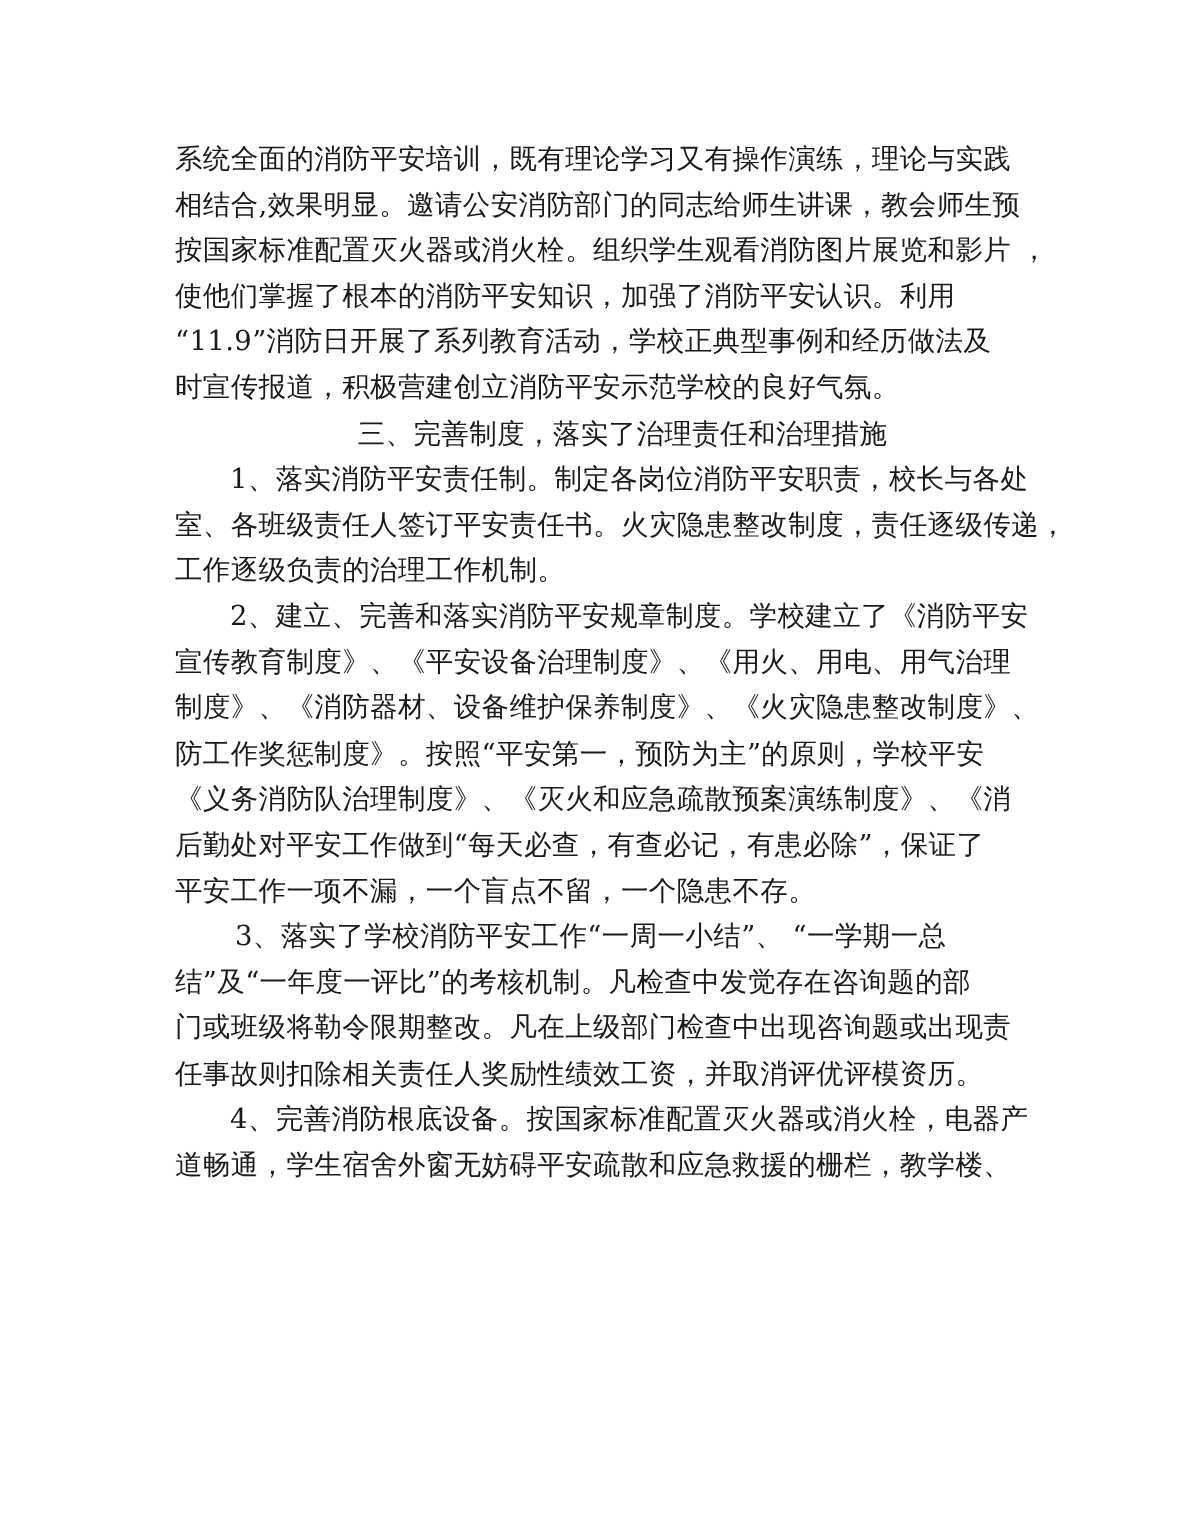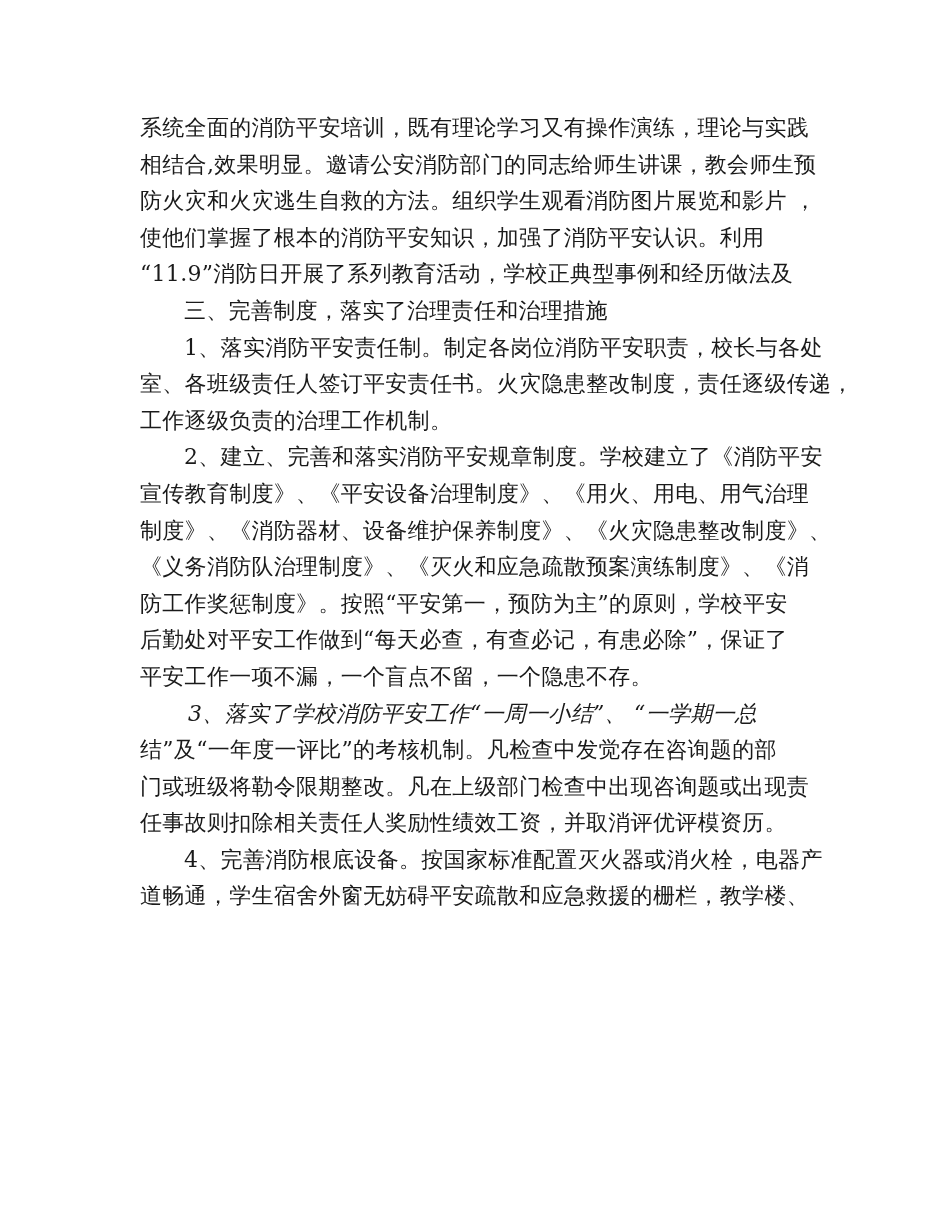--- a/index.html
+++ b/index.html
@@ -21,41 +21,42 @@
       top: 110px;
       width: 672px;
     }
     .line {
       height: 36.6px;
       line-height: 36.6px;
       font-size: 22px;
       white-space: nowrap;
       letter-spacing: 0.3px;
     }
-    .indent { padding-left: 44px; }
-    .indent-wide { padding-left: 48px; font-style: italic; }
+    .indent { padding-left: 44px; text-align: center; }
+    .indent-wide { padding-left: 48px; }
   </style>
 </head>
 <body>
 
 <div class="page">
   <div class="line">系统全面的消防平安培训，既有理论学习又有操作演练，理论与实践</div>
   <div class="line">相结合,效果明显。邀请公安消防部门的同志给师生讲课，教会师生预</div>
-  <div class="line">防火灾和火灾逃生自救的方法。组织学生观看消防图片展览和影片 ，</div>
+  <div class="line">按国家标准配置灭火器或消火栓。组织学生观看消防图片展览和影片 ，</div>
   <div class="line">使他们掌握了根本的消防平安知识，加强了消防平安认识。利用</div>
   <div class="line">“11.9”消防日开展了系列教育活动，学校正典型事例和经历做法及</div>
+  <div class="line">时宣传报道，积极营建创立消防平安示范学校的良好气氛。</div>
   <div class="line indent">三、完善制度，落实了治理责任和治理措施</div>
   <div class="line indent">1、落实消防平安责任制。制定各岗位消防平安职责，校长与各处</div>
   <div class="line">室、各班级责任人签订平安责任书。火灾隐患整改制度，责任逐级传递，</div>
   <div class="line">工作逐级负责的治理工作机制。</div>
   <div class="line indent">2、建立、完善和落实消防平安规章制度。学校建立了《消防平安</div>
   <div class="line">宣传教育制度》、《平安设备治理制度》、《用火、用电、用气治理</div>
   <div class="line">制度》、《消防器材、设备维护保养制度》、《火灾隐患整改制度》、</div>
+  <div class="line">防工作奖惩制度》。按照“平安第一，预防为主”的原则，学校平安</div>
   <div class="line">《义务消防队治理制度》、《灭火和应急疏散预案演练制度》、《消</div>
-  <div class="line">防工作奖惩制度》。按照“平安第一，预防为主”的原则，学校平安</div>
   <div class="line">后勤处对平安工作做到“每天必查，有查必记，有患必除”，保证了</div>
   <div class="line">平安工作一项不漏，一个盲点不留，一个隐患不存。</div>
   <div class="line indent-wide">3、落实了学校消防平安工作“一周一小结”、 “一学期一总</div>
   <div class="line">结”及“一年度一评比”的考核机制。凡检查中发觉存在咨询题的部</div>
   <div class="line">门或班级将勒令限期整改。凡在上级部门检查中出现咨询题或出现责</div>
   <div class="line">任事故则扣除相关责任人奖励性绩效工资，并取消评优评模资历。</div>
   <div class="line indent">4、完善消防根底设备。按国家标准配置灭火器或消火栓，电器产</div>
   <div class="line">道畅通，学生宿舍外窗无妨碍平安疏散和应急救援的栅栏，教学楼、</div>
 </div>
 

